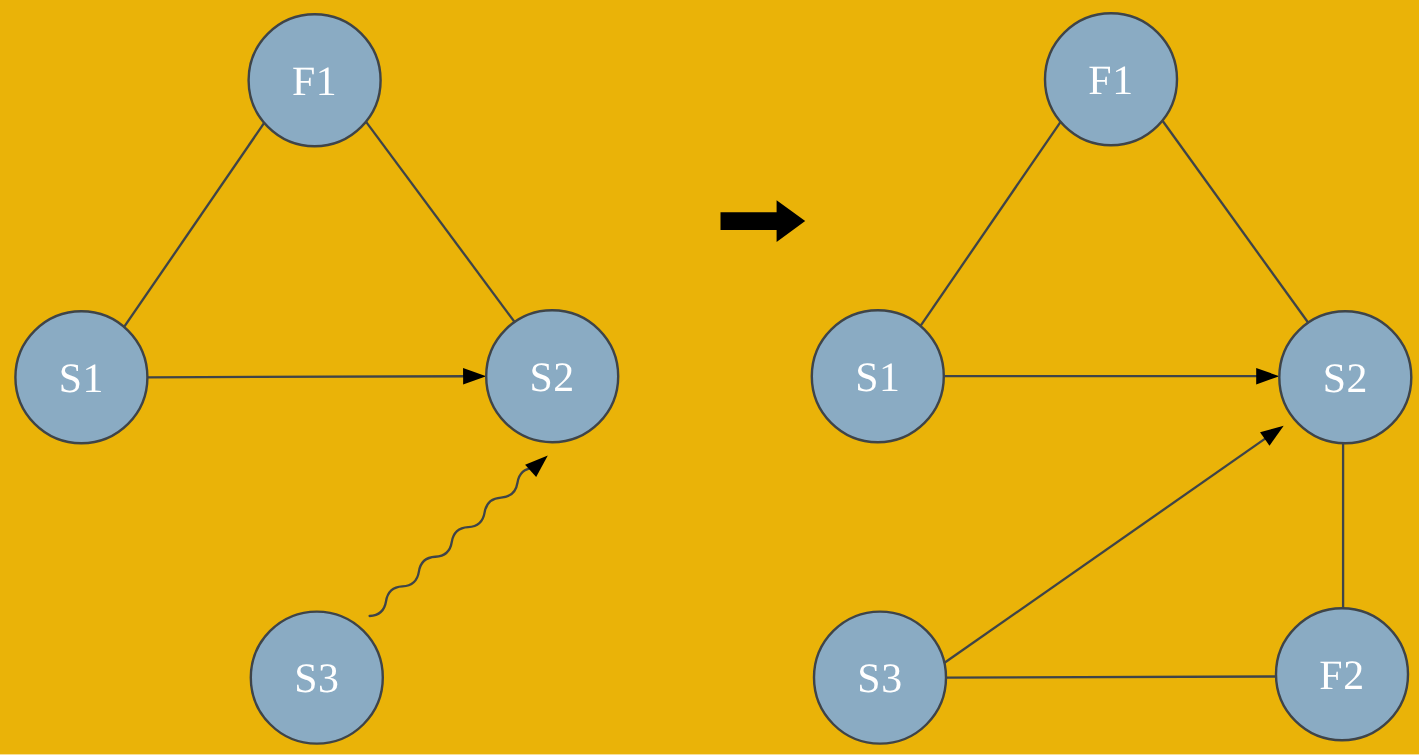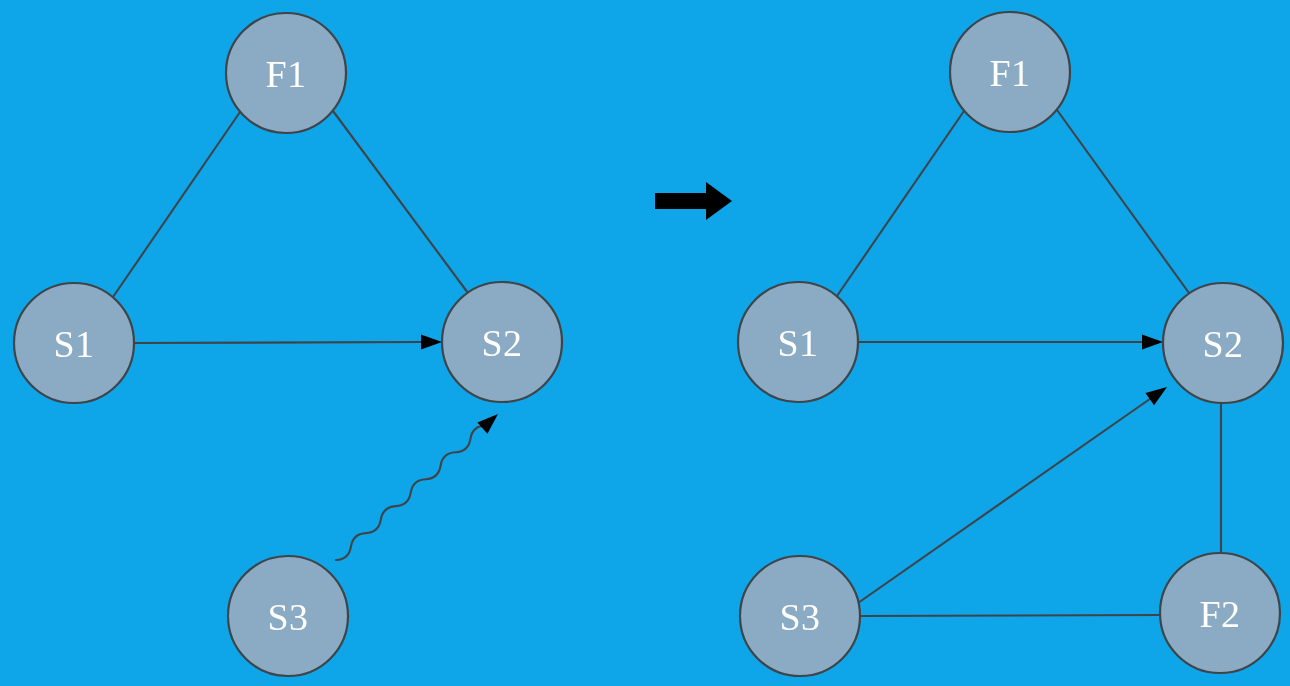--- a/index.html
+++ b/index.html
@@ -11,21 +11,21 @@
   body {
     width: 1290px;
     height: 686px;
     font-family: "Liberation Serif", "DejaVu Serif", serif;
     overflow: hidden;
   }
   #figure-root {
     position: relative;
     width: 1290px;
     height: 686px;
-    background: #0ea5e9;
+    background: #eab308;
   }
   #figure-svg {
     position: absolute;
     left: 0;
     top: 0;
     width: 1290px;
     height: 686px;
     display: block;
   }
   .node-circle {

